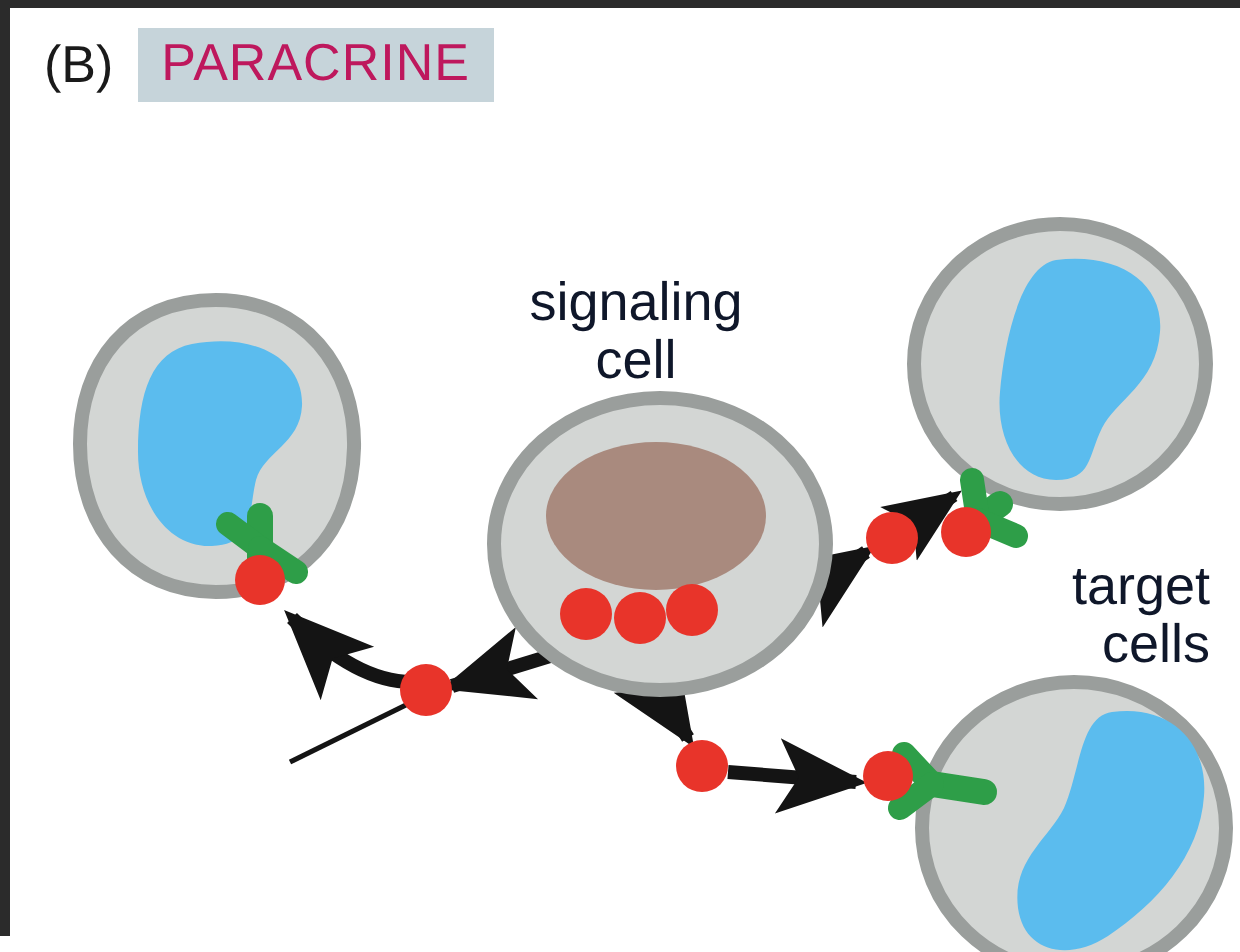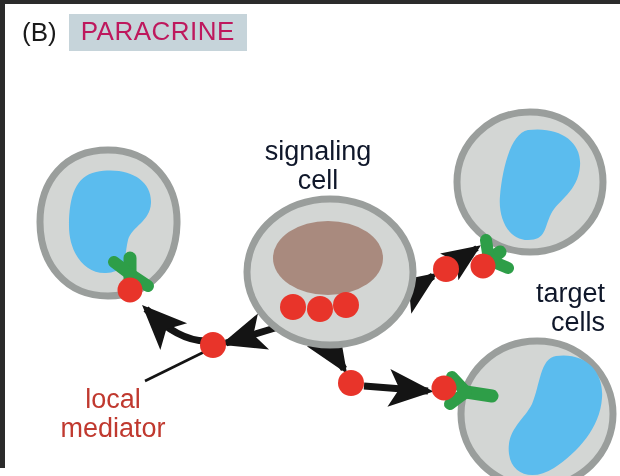--- a/index.html
+++ b/index.html
@@ -161,16 +161,14 @@
     <circle cx="446" cy="269" r="13" fill="#e8342a"></circle>
     <circle cx="351" cy="383" r="13" fill="#e8342a"></circle>
   </svg>
 
   <div class="label" id="label-signaling-cell">signaling
 cell</div>
 
   <div class="label" id="label-target-cells">target
 cells</div>
 
-  <div class="label" id="label-local-mediator">local
-mediator</div>
 
 </div>
 
 </body></html>

